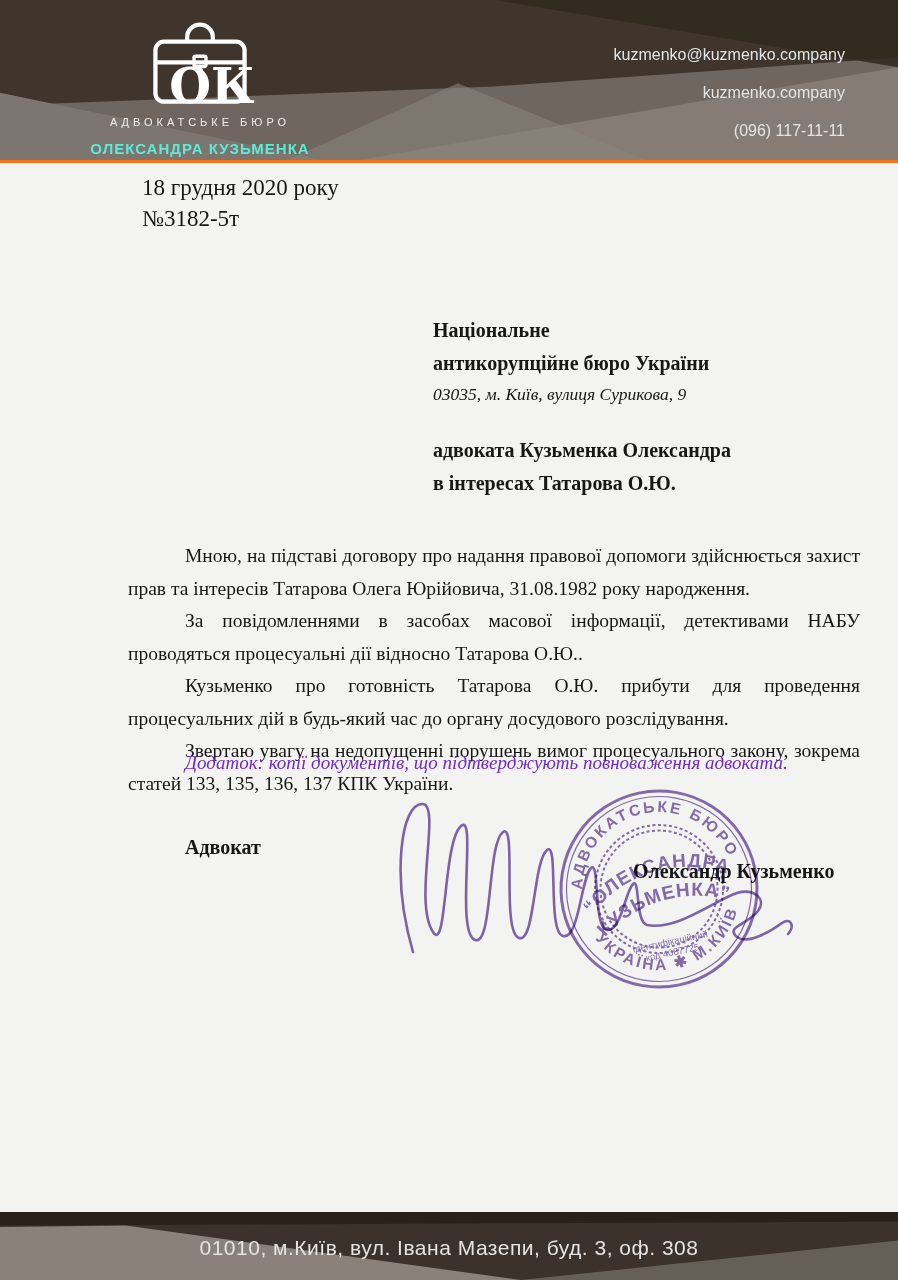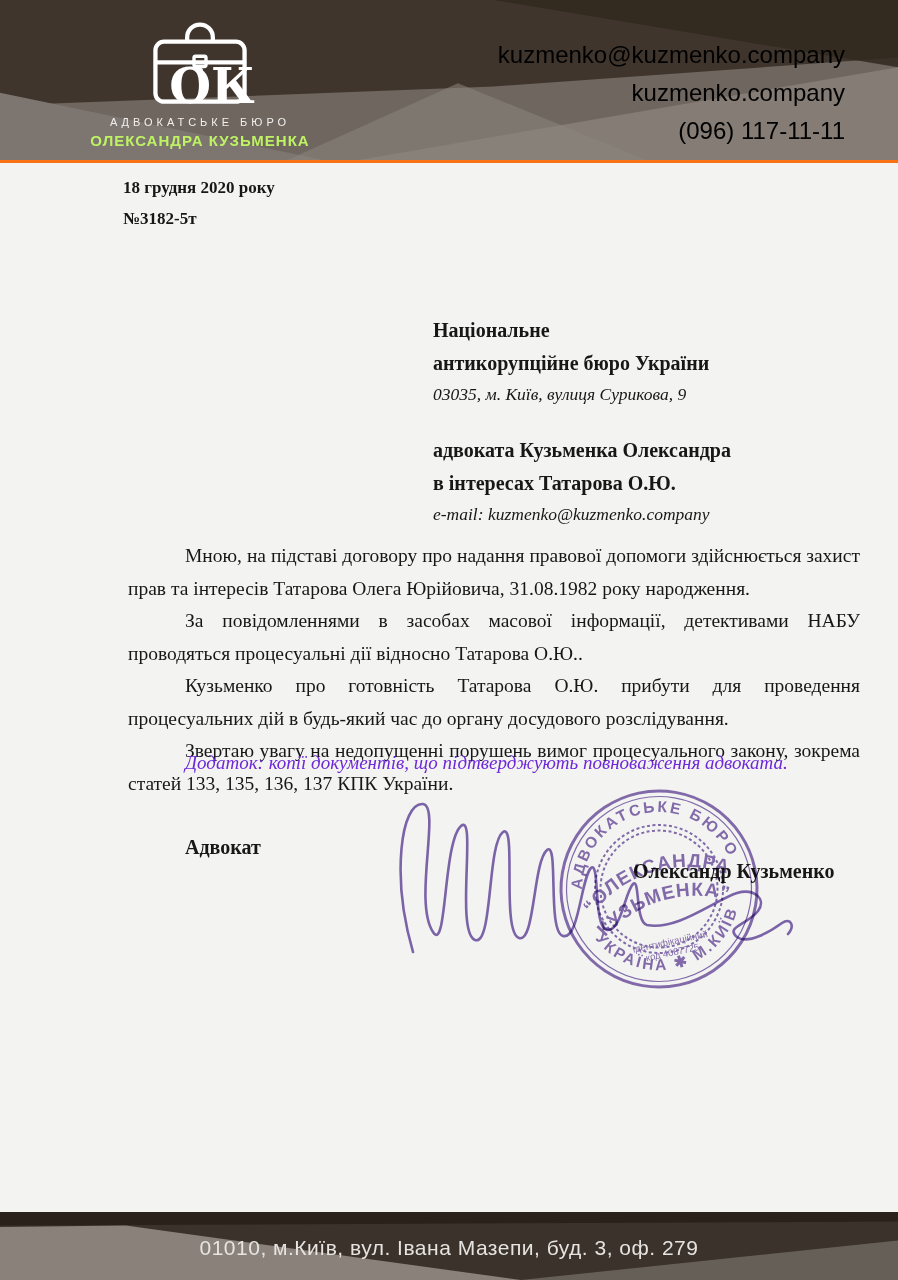--- a/index.html
+++ b/index.html
@@ -21,30 +21,30 @@
   .hs-c { background:#847c75; clip-path:polygon(100% 42%,100% 100%,40% 100%); }
   .hs-d { background:#7d7570; clip-path:polygon(0 58%,36% 100%,0 100%); }
   .hs-e { background:#8d857e; clip-path:polygon(32% 100%,72% 100%,51% 52%); opacity:.55; }
 
   .logo-block {
     position:absolute; top:16px; left:72px; width:256px; text-align:center;
     color:#fff; font-family:"Liberation Sans", sans-serif;
   }
   .logo-badge { display:block; margin:0 auto; }
   .brand1 { margin-top:4px; font-size:11px; letter-spacing:4px; color:#f2f0ee; }
-  .brand2 { margin-top:4px; font-size:15px; font-weight:bold; letter-spacing:1px; color:#bef264; }
+  .brand2 { margin-top:12px; font-size:15px; font-weight:bold; letter-spacing:1px; color:#5eead4; }
 
   .contact {
     position:absolute; top:36px; right:53px; text-align:right;
-    font-family:"Liberation Sans", sans-serif; font-size:24px; line-height:38px;
-    color:#000000; font-weight:400;
+    font-family:"Liberation Sans", sans-serif; font-size:16px; line-height:38px;
+    color:#e5e5e5; font-weight:400;
   }
 
   
-  .dateblock { position:absolute; left:123px; top:172px; font-weight:bold; font-size:17px; line-height:31px; }
+  .dateblock { position:absolute; left:142px; top:172px; font-weight:normal; font-size:23px; line-height:31px; }
   .recipient { position:absolute; left:433px; top:314px; font-size:20px; line-height:33px; }
   .recipient .b { font-weight:bold; }
   .recipient .i { font-style:italic; font-size:17.5px; line-height:28px; }
   .recipient .gap { height:26px; }
 
   .bodytext {
     position:absolute; left:128px; top:540px; width:732px;
     font-size:19.5px; line-height:1.67; text-align:justify;
   }
   .bodytext p { text-indent:57px; margin:0; }
@@ -114,21 +114,20 @@
     <div>№3182-5т</div>
   </div>
 
   <div class="recipient">
     <div class="b">Національне</div>
     <div class="b">антикорупційне бюро України</div>
     <div class="i">03035, м. Київ, вулиця Сурикова, 9</div>
     <div class="gap"></div>
     <div class="b">адвоката Кузьменка Олександра</div>
     <div class="b">в інтересах Татарова О.Ю.</div>
-    <div class="i">e-mail: kuzmenko@kuzmenko.company</div>
   </div>
 
   <div class="bodytext">
     <p>Мною, на підставі договору про надання правової допомоги здійснюється захист прав та інтересів Татарова Олега Юрійовича, 31.08.1982 року народження.</p>
     <p>За повідомленнями в засобах масової інформації, детективами НАБУ проводяться процесуальні дії відносно Татарова О.Ю..</p>
     <p>Кузьменко про готовність Татарова О.Ю. прибути для проведення процесуальних дій в будь-який час до органу досудового розслідування.</p>
     <p>Звертаю увагу на недопущенні порушень вимог процесуального закону, зокрема статей 133, 135, 136, 137 КПК України.</p>
   </div>
 
   <div class="attachment">Додаток: копії документів, що підтверджують повноваження адвоката.</div>
@@ -179,16 +178,16 @@
          C236,152 240,112 248,104 C255,97 250,142 262,145
          C292,151 330,120 352,113 C369,108 382,119 373,131
          C362,145 340,147 352,157 C363,165 386,151 397,143
          C406,137 410,146 403,154" fill="none" stroke="#7a5fae" stroke-width="2.6" stroke-linecap="round" opacity="0.95"></path>
   </svg>
 
   <div class="ftr">
     <div class="ftr-shape fs-a"></div>
     <div class="ftr-shape fs-b"></div>
     <div class="ftr-shape fs-c"></div>
-    <div class="ftr-text">01010, м.Київ, вул. Івана Мазепи, буд. 3, оф. 279</div>
+    <div class="ftr-text">01010, м.Київ, вул. Івана Мазепи, буд. 3, оф. 308</div>
   </div>
 
 </div>
 
 </body></html>

